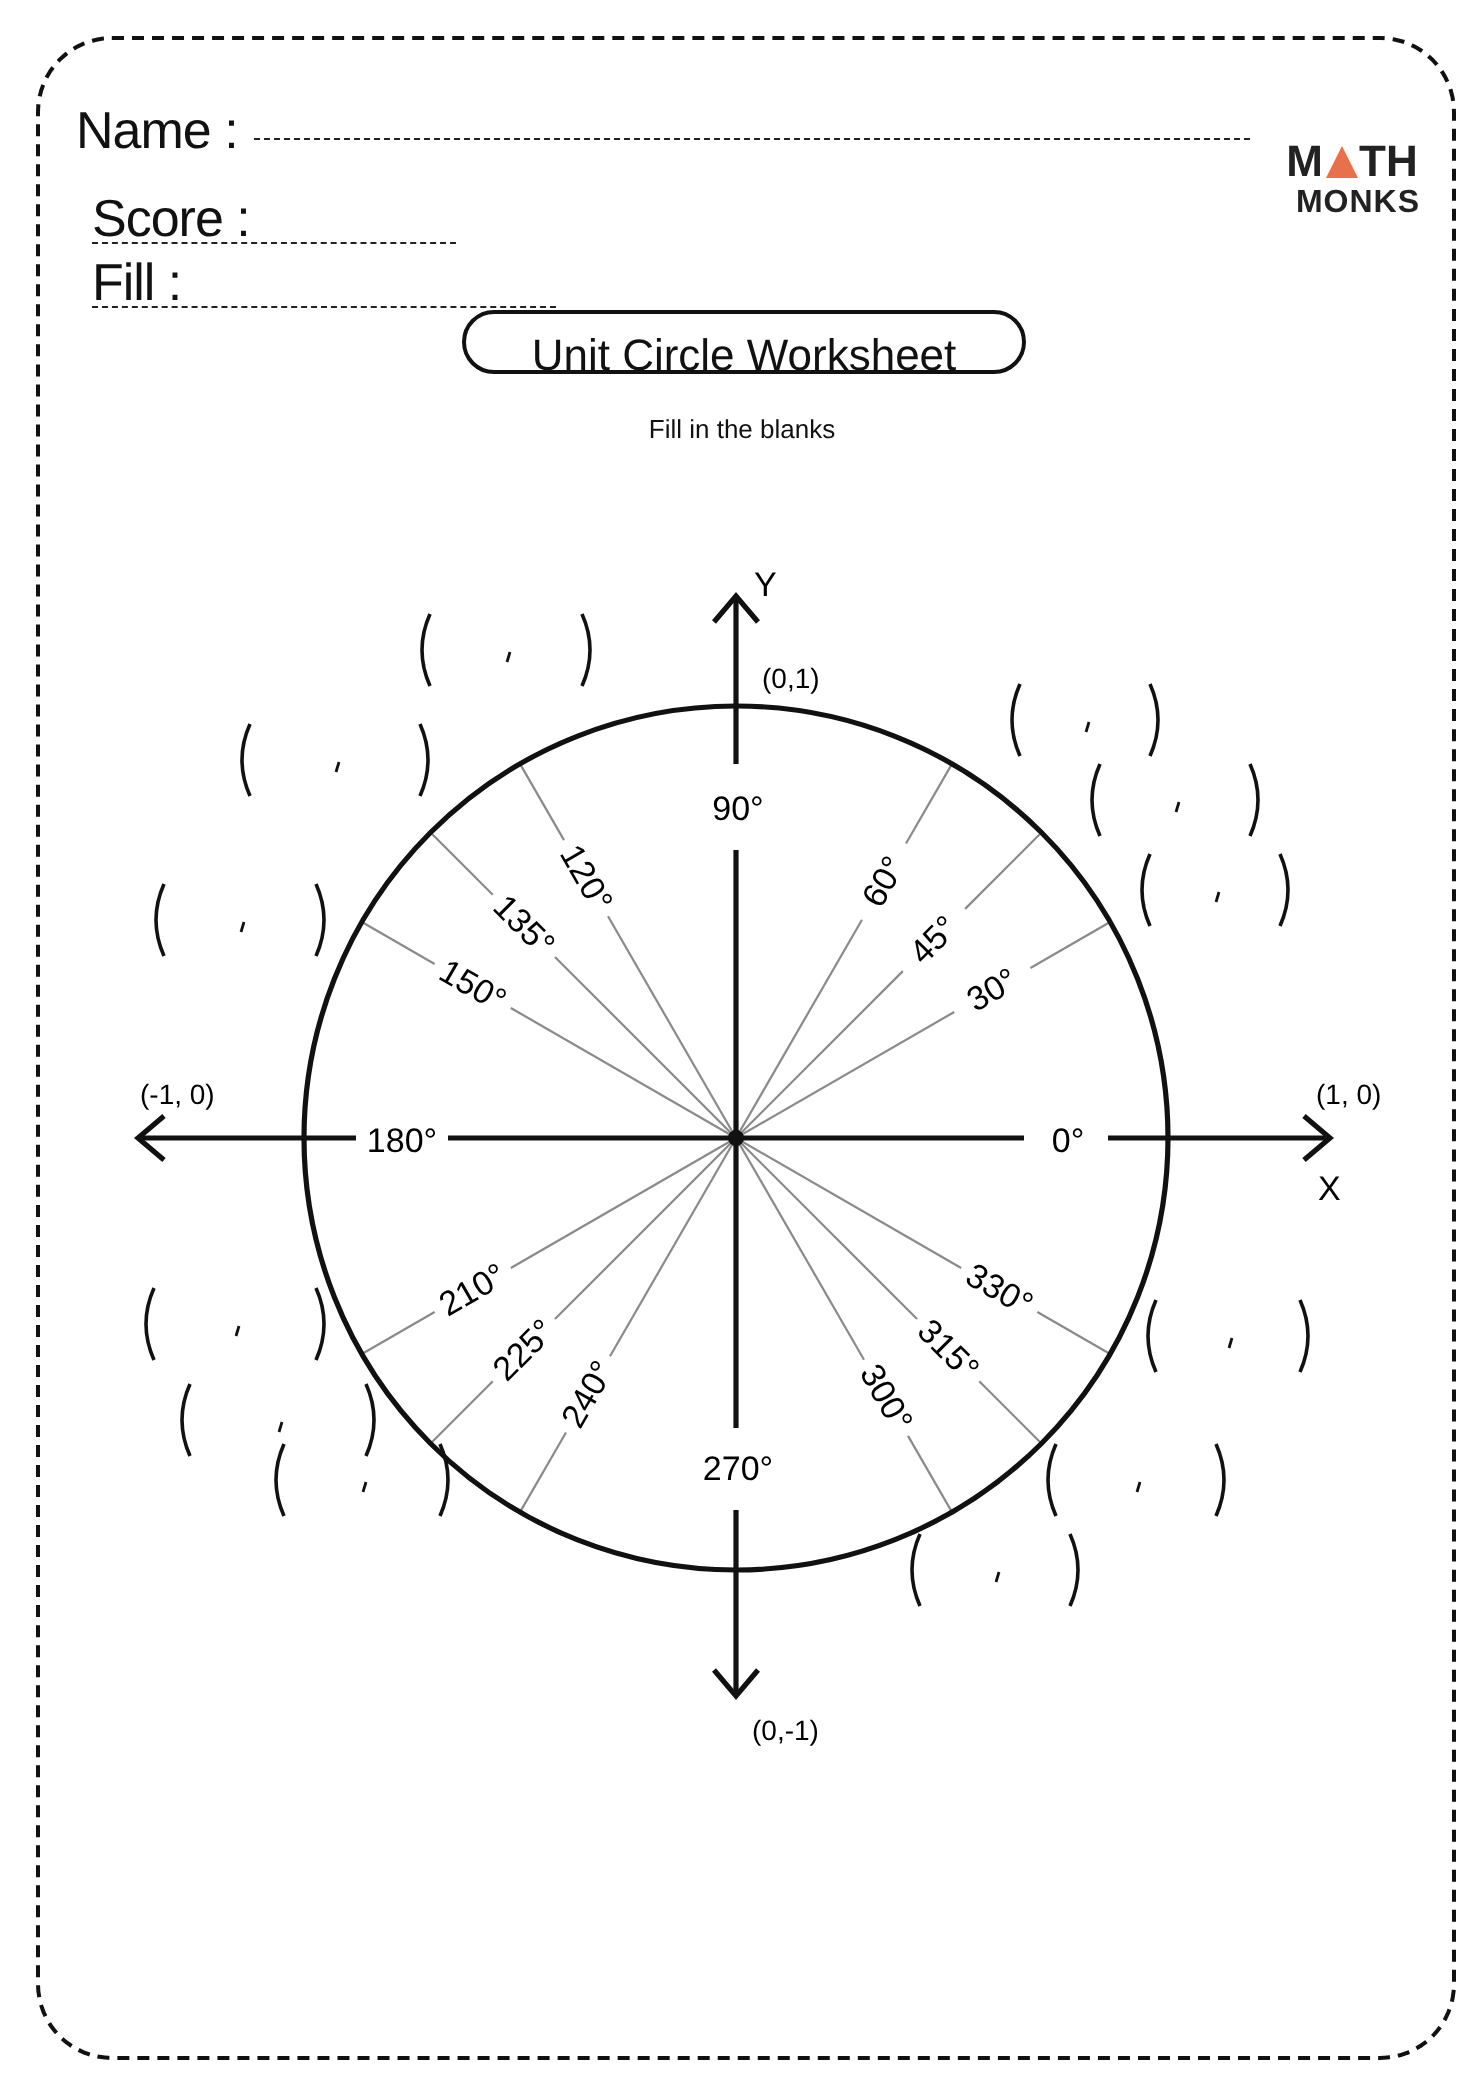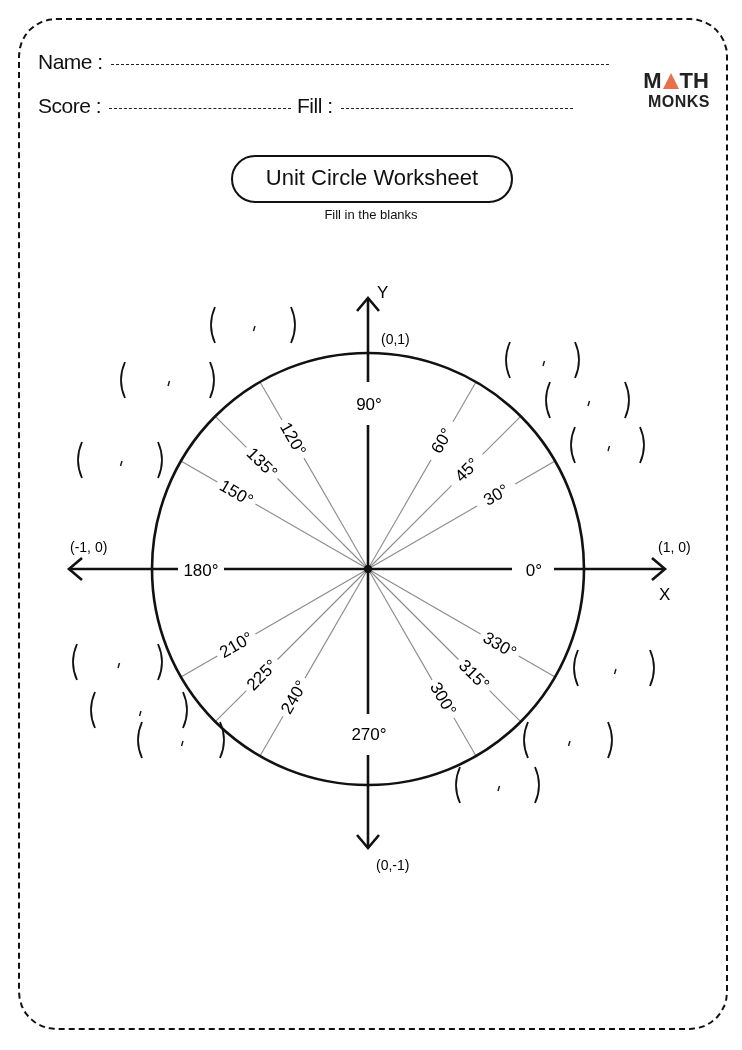--- a/index.html
+++ b/index.html
@@ -1,48 +1,48 @@
 <!DOCTYPE html>
 <html><head>
 <meta charset="utf-8">
 <style>
   html, body { margin: 0; padding: 0; background: #ffffff; }
   body { width: 742px; height: 1050px; position: relative; overflow: hidden;
          font-family: "DejaVu Sans", "Liberation Sans", sans-serif; color: #111; }
   .frame { position: absolute; left: 18px; top: 18px; width: 710px; height: 1012px;
            border: 2.5px dashed #111; border-radius: 38px; box-sizing: border-box; }
-  .hdr-row { position: absolute; left: 38px; font-size: 21px; font-family: "Liberation Sans", sans-serif;
+  .hdr-row { position: absolute; left: 38px; font-size: 26px; font-family: "Liberation Sans", sans-serif;
              letter-spacing: -0.5px; display: flex; align-items: baseline; }
   .blank { display: inline-block; border-bottom: 1.5px dashed #222; height: 0; margin: 0 6px 0 8px;
            transform: translateY(-4px); }
   .logo { position: absolute; left: 636px; top: 70px; width: 80px; text-align: center; }
   .logo-main { font-family: "Liberation Sans", sans-serif; font-size: 22px; font-weight: bold;
                letter-spacing: 0px; line-height: 22px; color: #222; display: flex; justify-content: center; align-items: flex-end; }
   .logo-tri { width: 0; height: 0; border-left: 8px solid transparent; border-right: 8px solid transparent;
               border-bottom: 16px solid #e8704a; margin: 0 1px 3px 1px; }
   .logo-sub { font-family: "Liberation Sans", sans-serif; font-size: 16px; font-weight: bold; color: #222;
               letter-spacing: 0.5px; text-align: right; padding-right: 6px; margin-top: 1px; }
-  .title-pill { position: absolute; left: 231px; top: 155px; width: 282px; height: 48px;
+  .title-pill { position: absolute; left: 231px; top: 155px; width: 282px; height: 32px;
                 border: 2px solid #111; border-radius: 24px; box-sizing: border-box;
                 font-family: "Liberation Sans", sans-serif; font-size: 22px; text-align: center; line-height: 42px; }
   .subtitle { position: absolute; left: 0; width: 742px; top: 207px; text-align: center;
               font-family: "Liberation Sans", sans-serif; font-size: 13px; }
   svg.diagram { position: absolute; left: 0; top: 0; }
   .svgtxt { font-family: "Liberation Sans", sans-serif; }
 </style>
 </head>
 <body>
 
 <div class="frame"></div>
 
 <div class="hdr-row" style="top:50px;">
   <span>Name :</span>
   <span class="blank" style="width:498px;"></span>
 </div>
-<div class="hdr-row" style="top:94px;">
+<div class="hdr-row" style="top:94px;flex-direction:column;">
   <span>Score :</span>
   <span class="blank" style="width:182px;"></span>
   <span>Fill :</span>
   <span class="blank" style="width:232px;"></span>
 </div>
 
 <div class="logo">
   <div class="logo-main">
     <span>M</span>
     <span class="logo-tri"></span>

